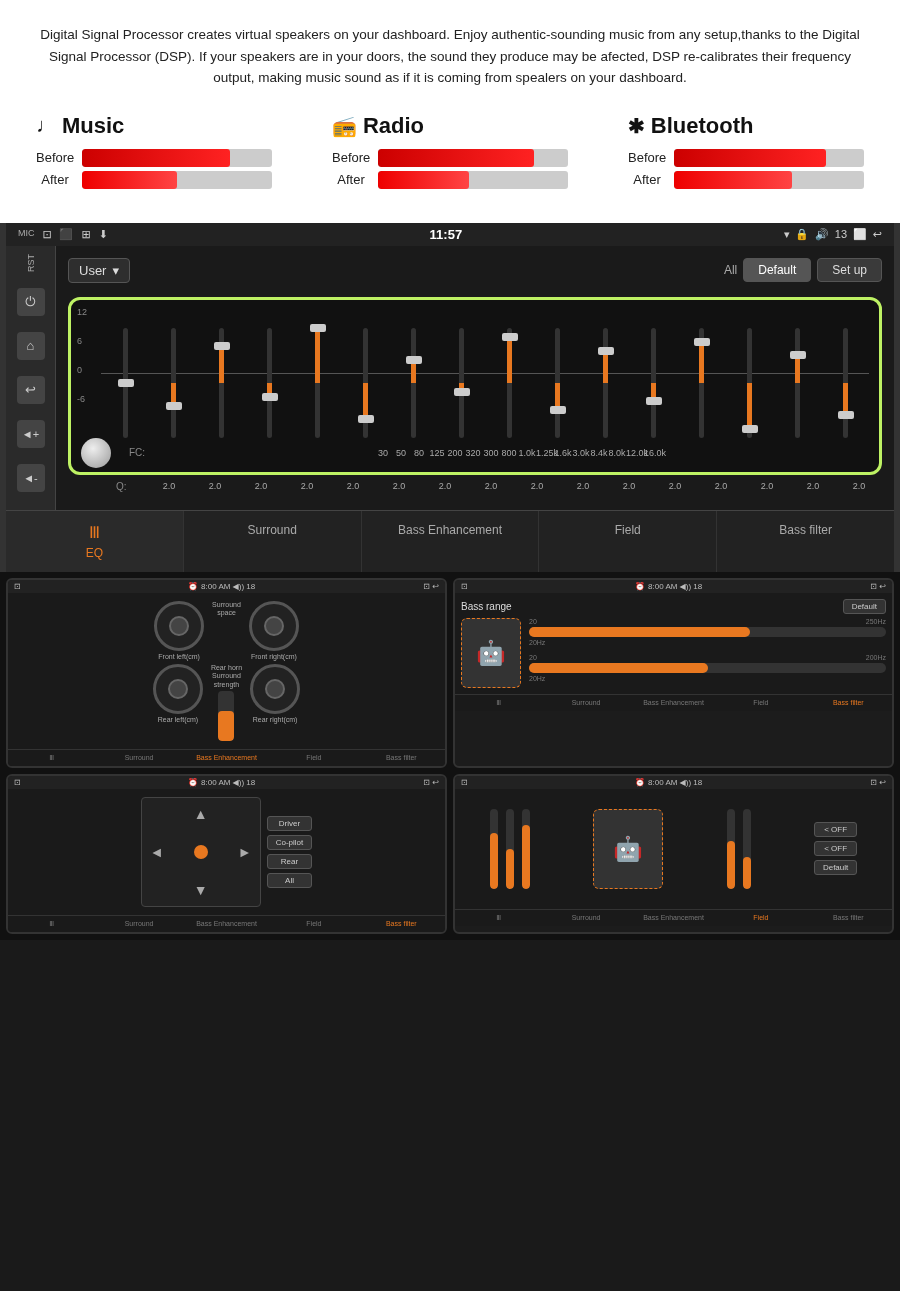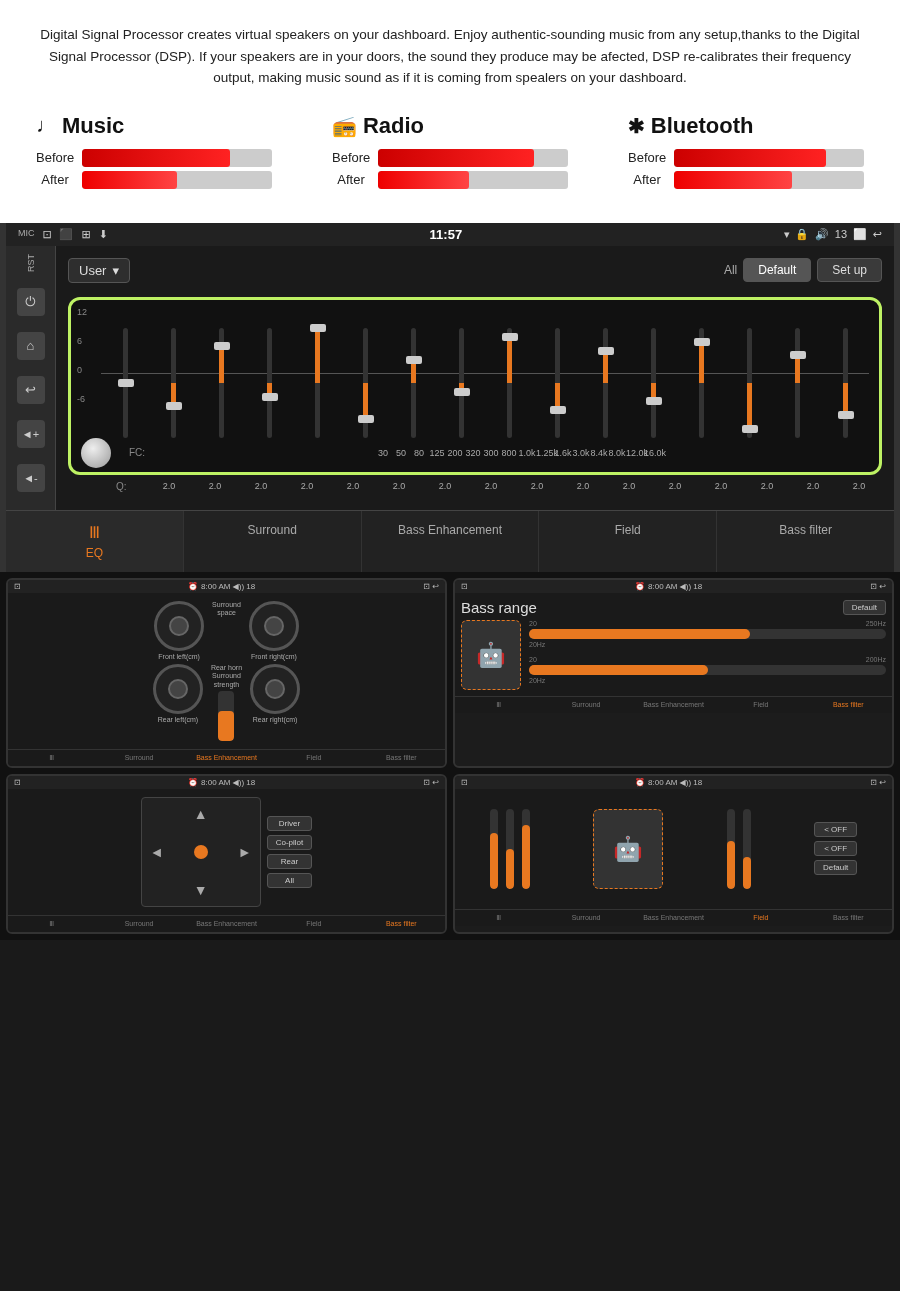--- a/index.html
+++ b/index.html
@@ -780,21 +780,21 @@
   </div>
 
   <div class="mini-screen">
     <div class="mini-statusbar">
       <span>⊡</span>
       <span>⏰ 8:00 AM ◀)) 18</span>
       <span>⊡ ↩</span>
     </div>
     <div style="background:#1a1a1a; padding:6px;">
       <div style="display:flex; justify-content:space-between; align-items:center; margin-bottom:4px;">
-        <span style="font-size:15px; color:#ddd;">Bass range</span>
+        <span style="font-size:10px; color:#ddd;">Bass range</span>
         <button class="field-btn">Default</button>
       </div>
       <div style="display:flex; gap:8px; align-items:flex-start;">
         <div class="robot-icon">🤖</div>
         <div class="bass-slider-group">
           <div class="bass-slider-item">
             <div class="bass-range-labels">
               <span>20</span>
               <span>250Hz</span>
             </div>

